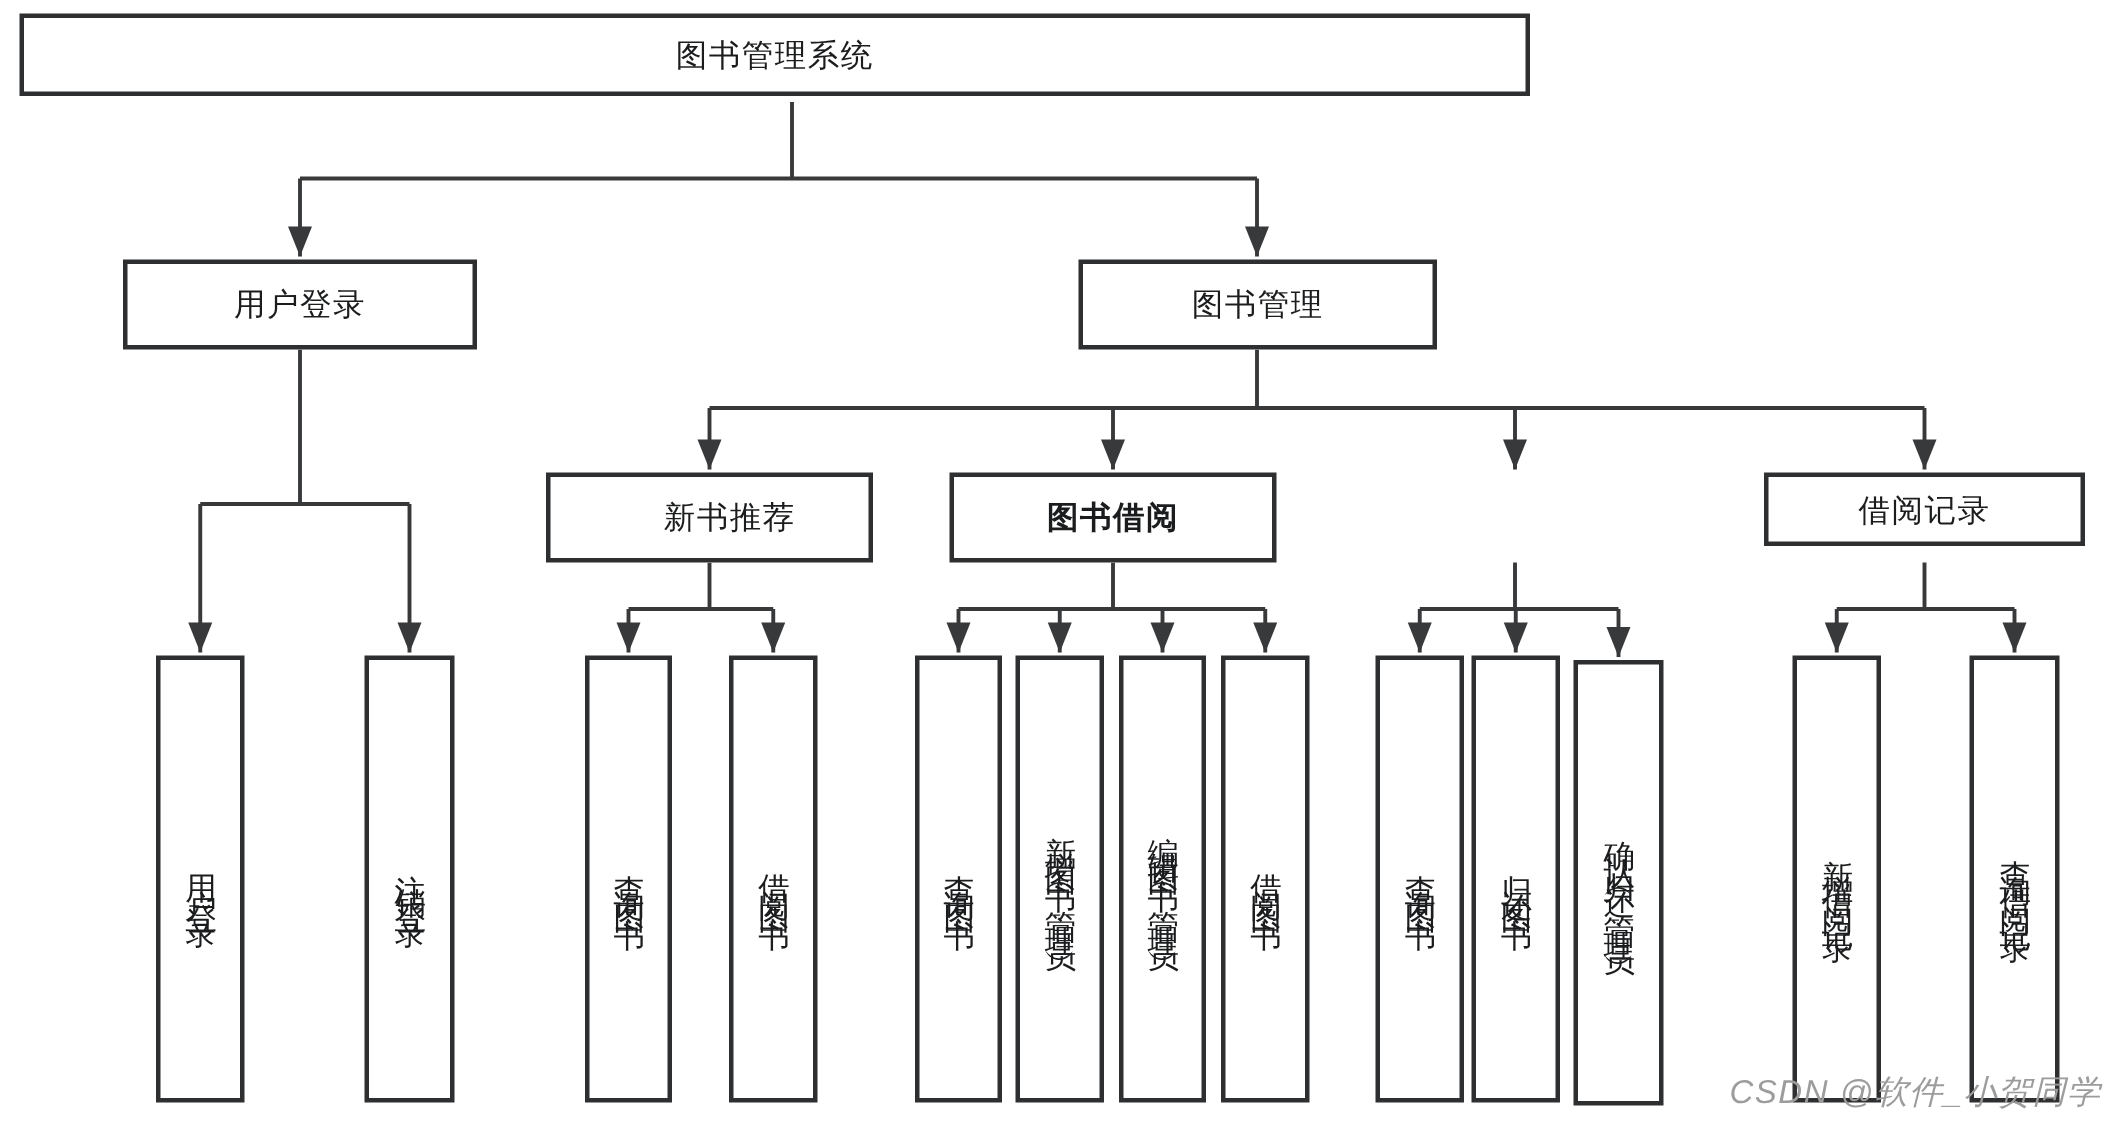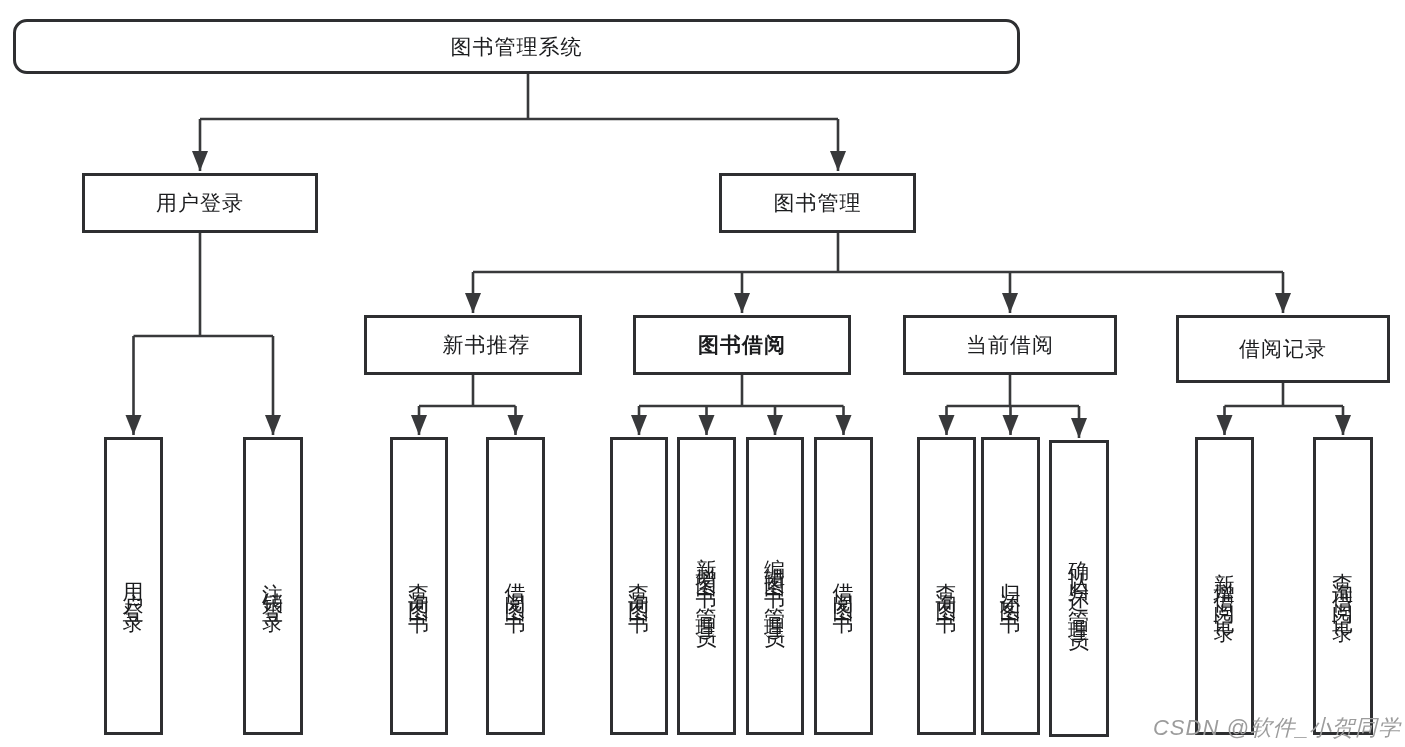--- a/index.html
+++ b/index.html
@@ -96,41 +96,38 @@
     <path d="M946.5 406 V435" marker-end="url(#arw)"></path>
     <path d="M1010.5 406 V435" marker-end="url(#arw)"></path>
     <path d="M1079 406 V438" marker-end="url(#arw)"></path>
 
     <path d="M1283 375 V406"></path>
     <path d="M1224.5 406 H1343"></path>
     <path d="M1224.5 406 V435" marker-end="url(#arw)"></path>
     <path d="M1343 406 V435" marker-end="url(#arw)"></path>
   </svg>
 
-  <div class="box hbox" style="left:13px;top:19px;width:1007px;height:55px;border-radius:14px;">
+  <div class="box hbox" style="left:13px;top:9px;width:1007px;height:55px;">
     <span>图书管理系统</span>
   </div>
 
   <div class="box hbox" style="left:82px;top:173px;width:236px;height:60px;">
     <span>用户登录</span>
   </div>
-  <div class="box hbox" style="left:719px;top:173px;width:197px;height:60px;">
+  <div class="box hbox" style="left:719px;top:173px;width:239px;height:60px;">
     <span>图书管理</span>
   </div>
 
   <div class="box hbox" style="left:364px;top:315px;width:218px;height:60px;padding-left:27px;">
     <span>新书推荐</span>
   </div>
   <div class="box hbox" style="left:633px;top:315px;width:218px;height:60px;font-weight:bold;">
     <span>图书借阅</span>
   </div>
-  <div class="box hbox" style="left:903px;top:315px;width:214px;height:60px;">
-    <span>当前借阅</span>
-  </div>
-  <div class="box hbox" style="left:1176px;top:315px;width:214px;height:68px;">
+  <div class="box hbox" style="left:1176px;top:315px;width:214px;height:49px;">
     <span>借阅记录</span>
   </div>
 
   <div class="box vbox" style="left:104px;top:437px;width:59px;height:298px;">
     <span>用户登录</span>
   </div>
   <div class="box vbox" style="left:243px;top:437px;width:60px;height:298px;">
     <span>注销登录</span>
   </div>
 

